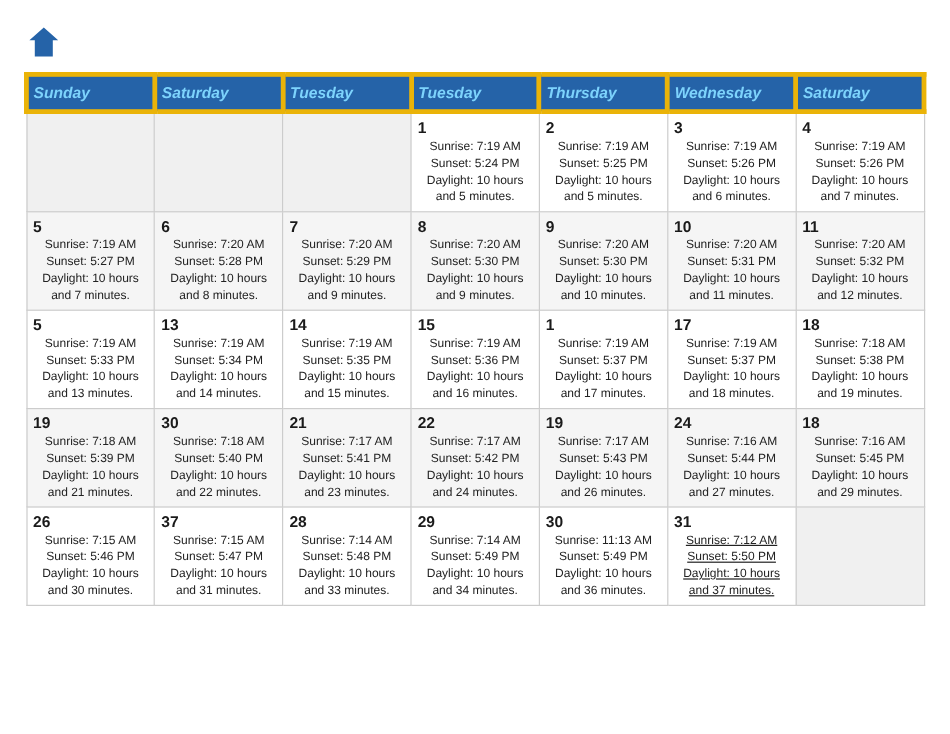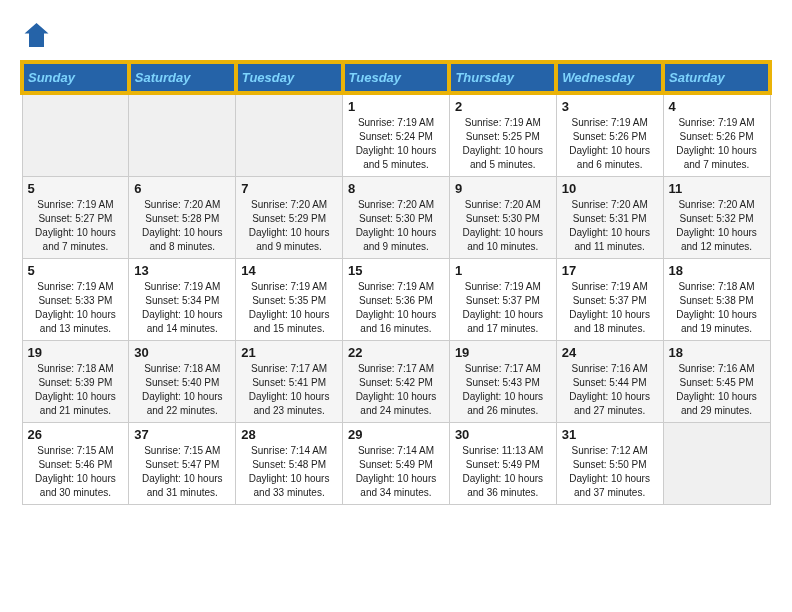--- a/index.html
+++ b/index.html
@@ -338,21 +338,21 @@
         </td>
         <td>
           <span class="day-num">30</span>
           <div class="day-info" style="white-space: pre-line;">Sunrise: 11:13 AM
 Sunset: 5:49 PM
 Daylight: 10 hours
 and 36 minutes.</div>
         </td>
         <td>
           <span class="day-num">31</span>
-          <div class="day-info" style="white-space: pre-line;">Sunrise: 7:12 AM
+          <div class="day-info" style="white-space: pre-line; text-decoration: underline;">Sunrise: 7:12 AM
 Sunset: 5:50 PM
 Daylight: 10 hours
 and 37 minutes.</div>
         </td>
         <td class="empty"></td>
       </tr>
     </tbody>
 </table>
 
 </body></html>

